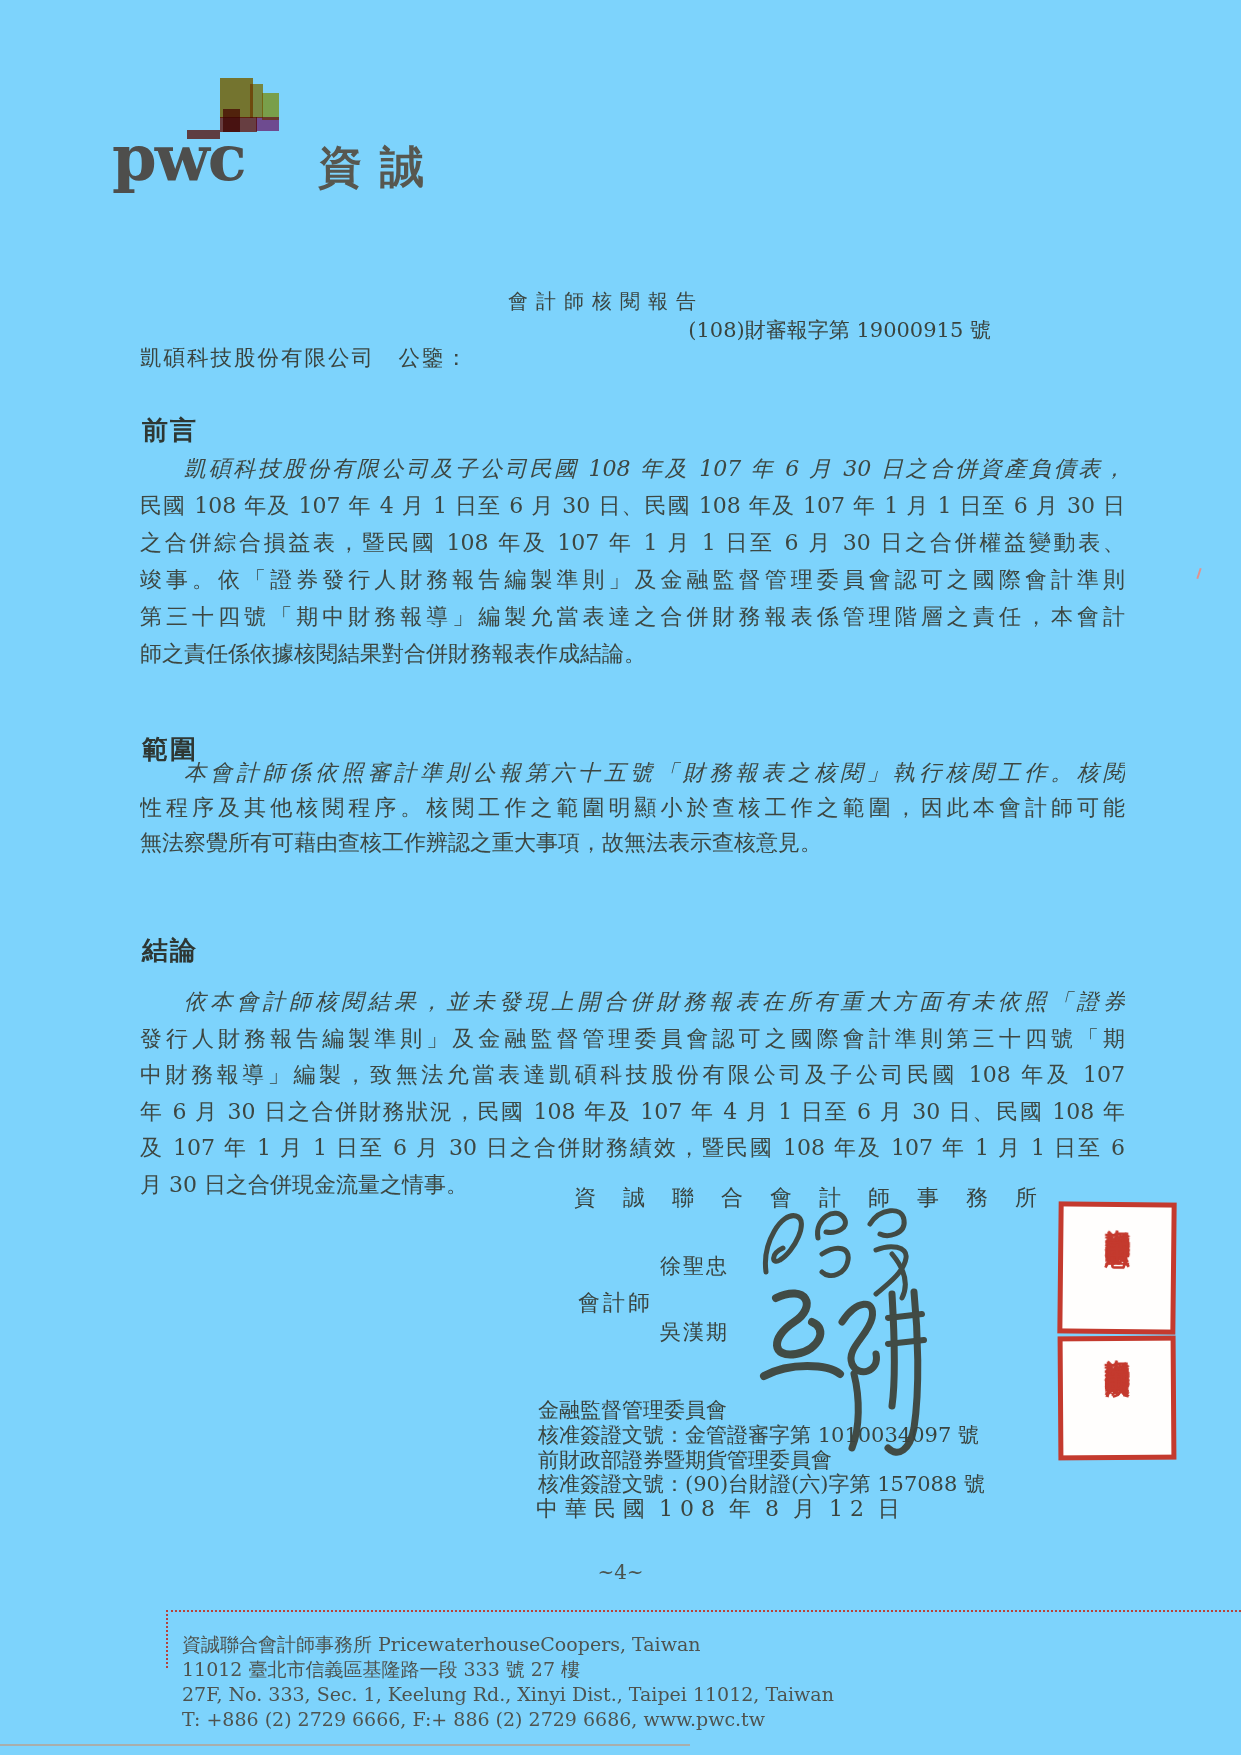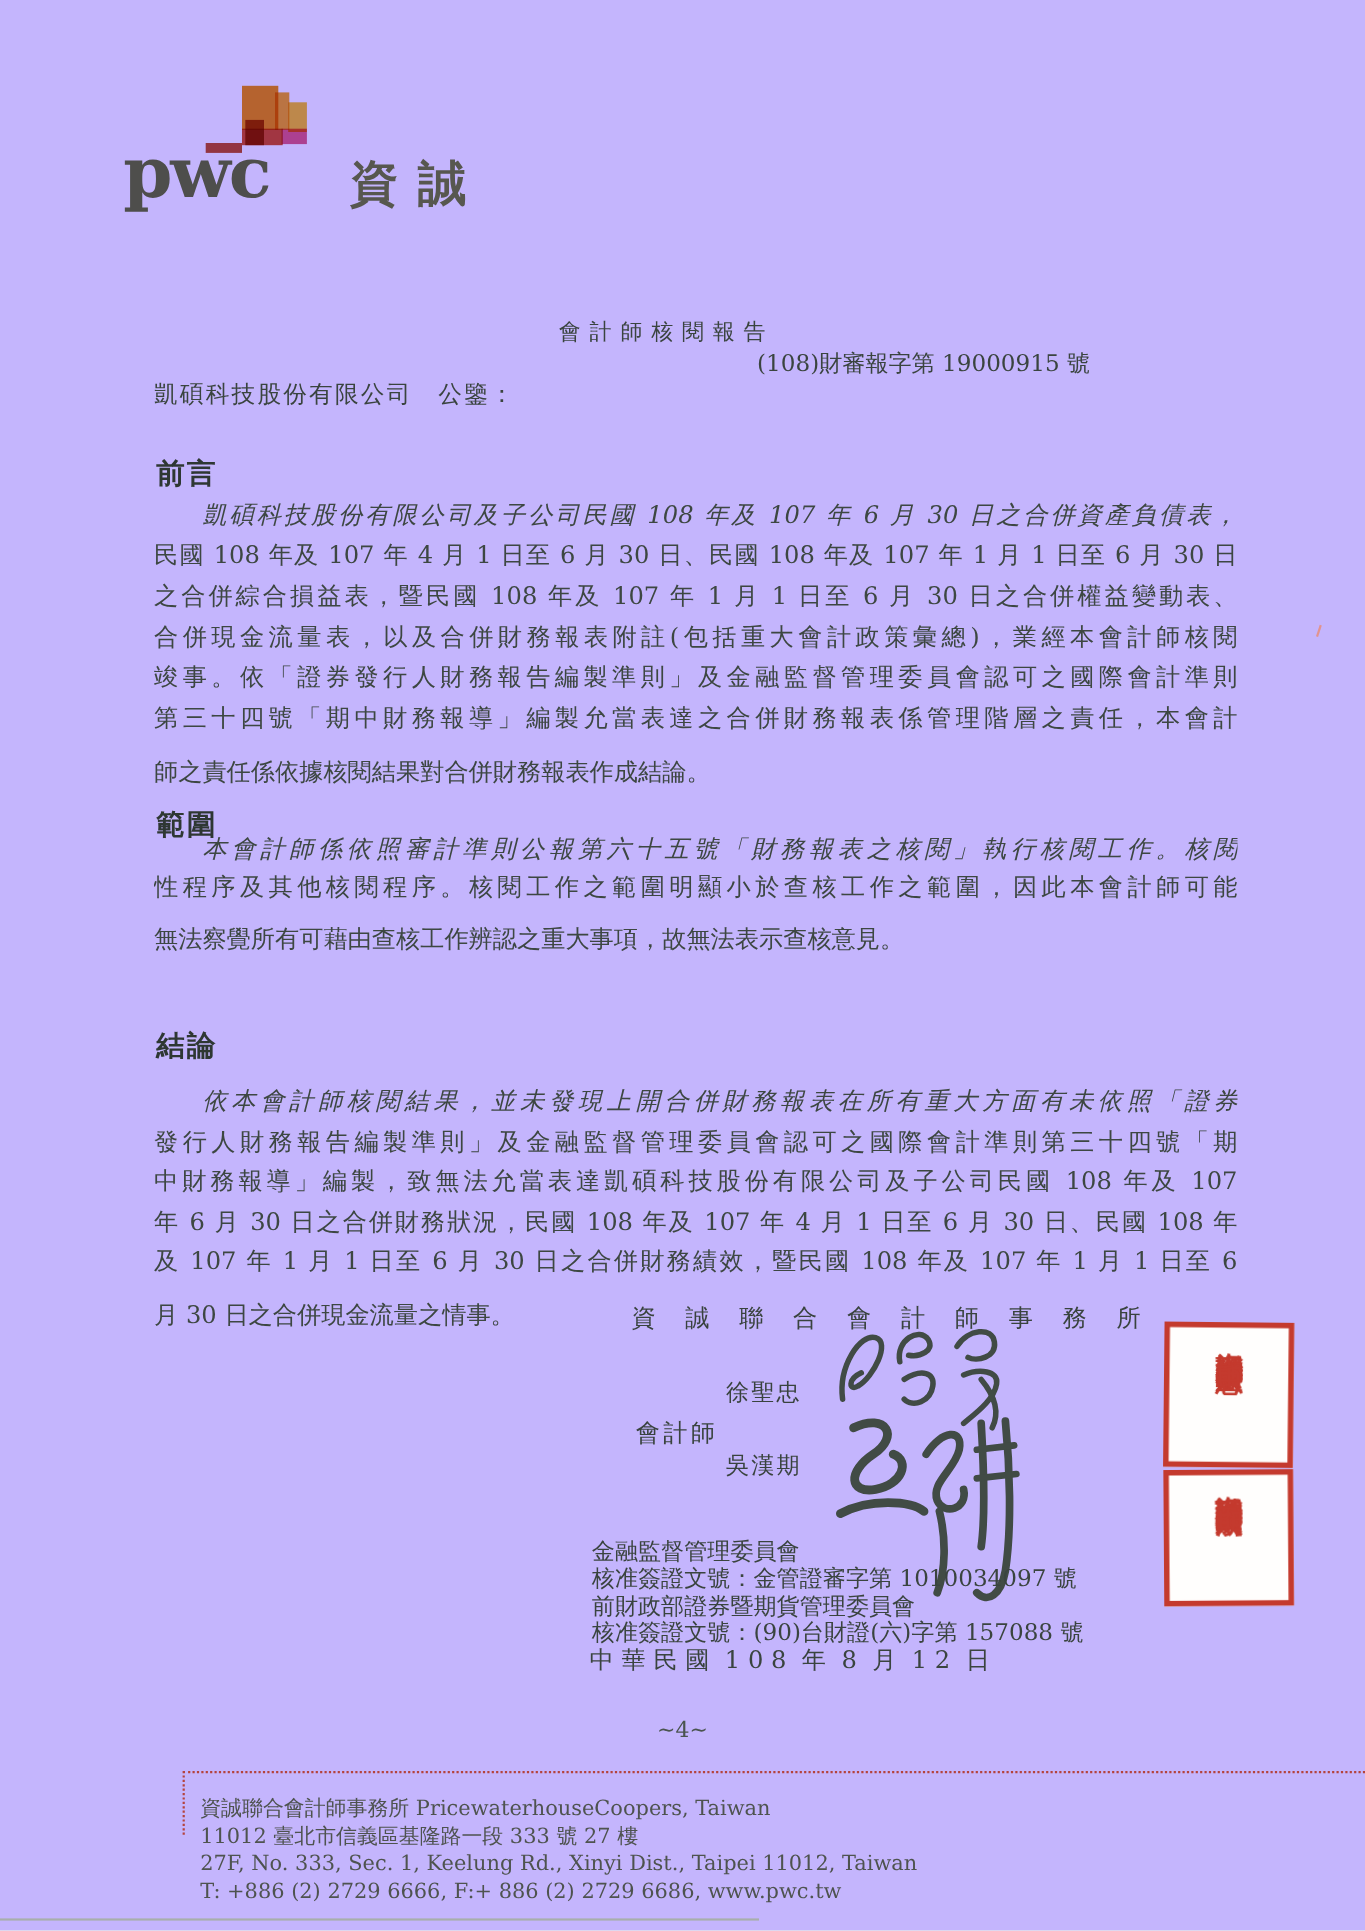--- a/index.html
+++ b/index.html
@@ -1,20 +1,20 @@
 <!DOCTYPE html>
 <html><head>
 <meta charset="utf-8">
 <style>
   html,body{margin:0;padding:0;background:#e8e8e6;}
   .page{
     position:relative;
     width:1241px;height:1755px;
     margin:0 auto;
-    background:#c4b5fd;
+    background:#7dd3fc;
     overflow:hidden;
     font-family:"DejaVu Serif","Liberation Serif",serif;
     color:#3d4742;
   }
   
   .logo-mark{position:absolute;left:186px;top:72px;width:96px;height:68px;}
   .logo-mark .blk{position:absolute;mix-blend-mode:multiply;}
   .blk-o1{left:34px;top:6px;width:33px;height:40px;background:#ec8c2f;}
   .blk-o2{left:64px;top:12px;width:13px;height:34px;background:#f2a343;}
   .blk-y {left:76px;top:21px;width:17px;height:27px;background:#f6c04b;}
@@ -50,21 +50,21 @@
   .p-conclusion{top:984px;}
   .tline{
     white-space:nowrap;
     font-size:22px;color:#3d4742;
     height:37px;line-height:37px;
     text-align:justify;text-align-last:justify;
   }
   .p-scope .tline{height:35px;line-height:35px;}
   .p-conclusion .tline{height:36.5px;line-height:36.5px;}
   .tline.indent{padding-left:44px;font-style:italic;}
-  .tline.para-end{text-align-last:left;margin-top:12px;}
+  .tline.para-end{text-align-last:left;}
   
   .firm-name{
     position:absolute;left:574px;top:1183px;
     font-size:22px;color:#39433e;letter-spacing:27px;white-space:nowrap;
   }
   .accountant-label{position:absolute;left:578px;top:1288px;font-size:22px;letter-spacing:3px;color:#39433e;}
   .accountant-1{position:absolute;left:660px;top:1252px;font-size:21px;letter-spacing:2px;color:#39433e;}
   .accountant-2{position:absolute;left:660px;top:1318px;font-size:21px;letter-spacing:2px;color:#39433e;}
   .sig{position:absolute;}
   .sig svg path{fill:none;stroke:#414b45;stroke-linecap:round;stroke-linejoin:round;}
@@ -131,21 +131,20 @@
 
   <div class="doc-title">會計師核閱報告</div>
   <div class="report-no">(108)財審報字第 19000915 號</div>
   <div class="addressee">凱碩科技股份有限公司　公鑒：</div>
 
   <div class="sec-h h-preface">前言</div>
   <div class="para p-preface">
     <div class="tline indent">凱碩科技股份有限公司及子公司民國 108 年及 107 年 6 月 30 日之合併資產負債表，</div>
     <div class="tline">民國 108 年及 107 年 4 月 1 日至 6 月 30 日、民國 108 年及 107 年 1 月 1 日至 6 月 30 日</div>
     <div class="tline">之合併綜合損益表，暨民國 108 年及 107 年 1 月 1 日至 6 月 30 日之合併權益變動表、</div>
-    <div class="tline">合併現金流量表，以及合併財務報表附註(包括重大會計政策彙總)，業經本會計師核閱</div>
     <div class="tline">竣事。依「證券發行人財務報告編製準則」及金融監督管理委員會認可之國際會計準則</div>
     <div class="tline">第三十四號「期中財務報導」編製允當表達之合併財務報表係管理階層之責任，本會計</div>
     <div class="tline para-end">師之責任係依據核閱結果對合併財務報表作成結論。</div>
   </div>
 
   <div class="sec-h h-scope">範圍</div>
   <div class="para p-scope">
     <div class="tline indent">本會計師係依照審計準則公報第六十五號「財務報表之核閱」執行核閱工作。核閱</div>
     <div class="tline">性程序及其他核閱程序。核閱工作之範圍明顯小於查核工作之範圍，因此本會計師可能</div>
     <div class="tline para-end">無法察覺所有可藉由查核工作辨認之重大事項，故無法表示查核意見。</div>

